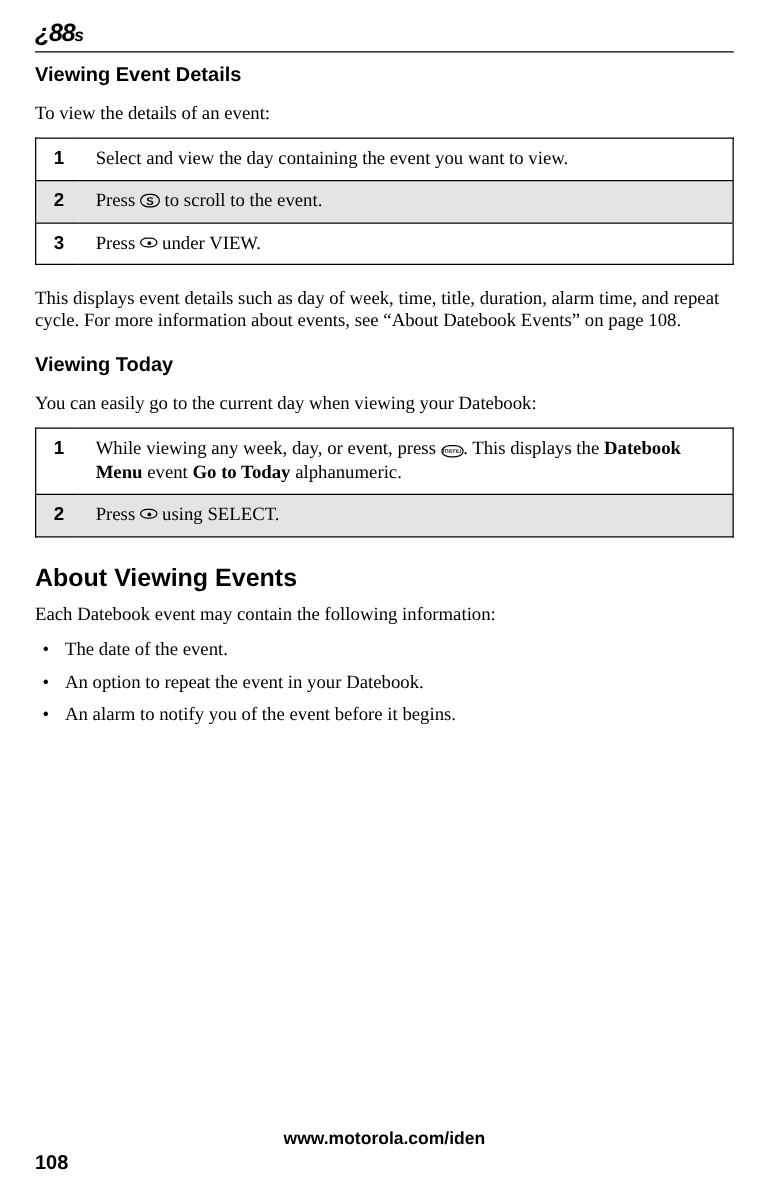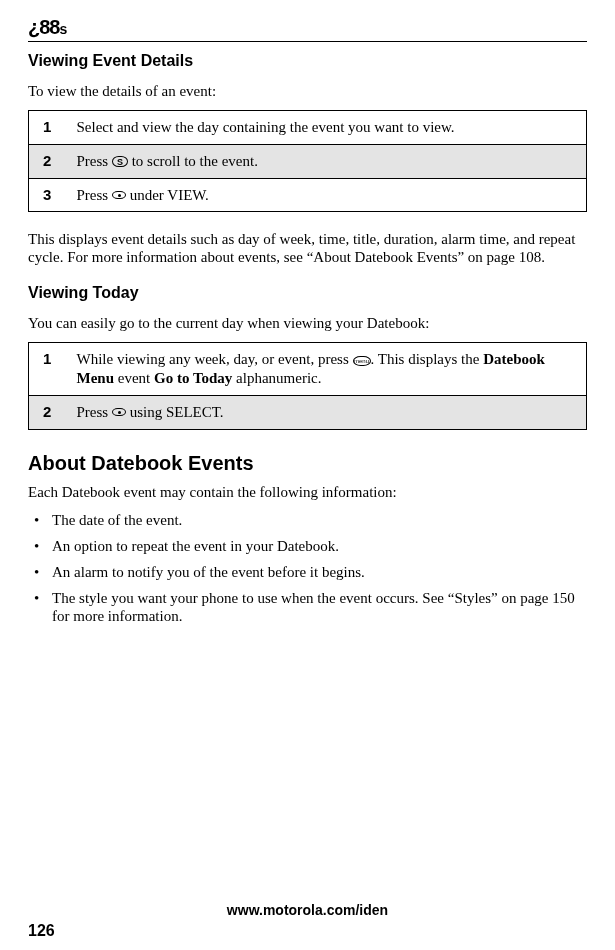--- a/index.html
+++ b/index.html
@@ -13,20 +13,21 @@
       font-family: 'Times New Roman', Times, serif;
       font-size: 15px;
       padding: 16px 28px 16px 28px;
       position: relative;
       background: white;
       color: black;
     }
     .logo {
       font-family: Arial, sans-serif;
       font-weight: bold;
+      font-style: italic;
       font-size: 20px;
       margin-bottom: 2px;
       letter-spacing: -1px;
     }
     .logo .s {
       font-size: 14px;
       vertical-align: baseline;
     }
     .hr {
       border: none;
@@ -204,24 +205,23 @@
   </tr>
   <tr class="shaded">
     <td class="step-num">2</td>
     <td>
       <span>Press </span><span class="icon-dot"></span><span> using SELECT.</span>
     </td>
   </tr>
 </tbody>
   </table>
 
-<div class="h2-heading">About Datebook Events</div>
+<div class="h2-heading">About Viewing Events</div>
 <div class="body-text">Each Datebook event may contain the following information:</div>
 
 <ul class="bullet-list">
   <li>The date of the event.</li>
   <li>An option to repeat the event in your Datebook.</li>
   <li>An alarm to notify you of the event before it begins.</li>
-  <li>The style you want your phone to use when the event occurs. See “Styles” on page 150 for more information.</li>
 </ul>
 
 <div class="footer-url">www.motorola.com/iden</div>
-<div class="page-num">126</div>
+<div class="page-num">108</div>
 
 </body></html>

